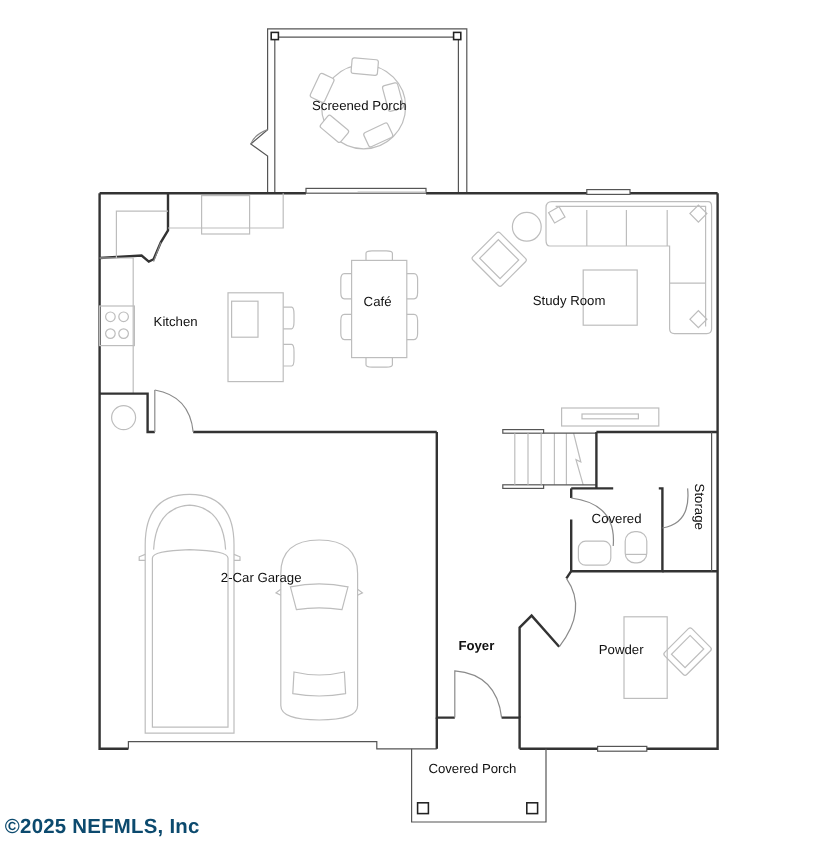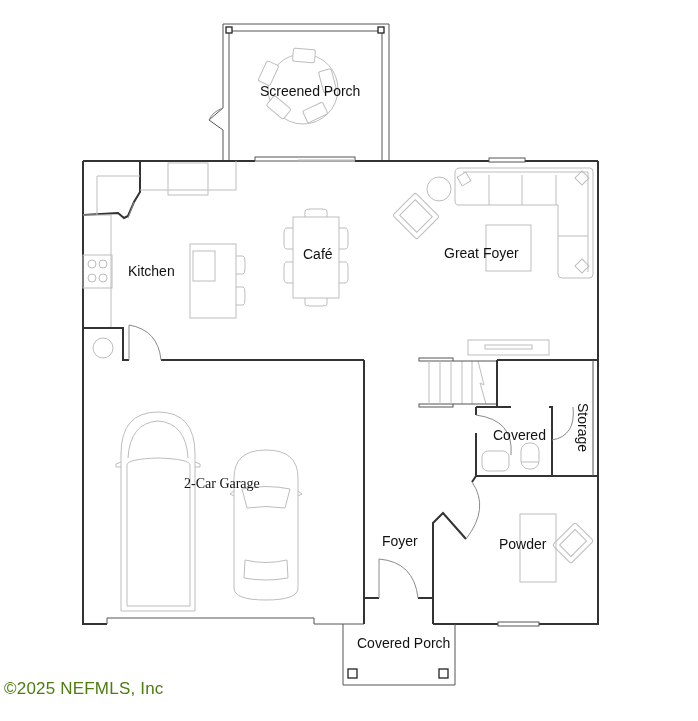--- a/index.html
+++ b/index.html
@@ -5,23 +5,23 @@
     html, body { margin: 0; padding: 0; background: #ffffff; }
     body { width: 698px; height: 721px; position: relative; overflow: hidden; font-family: "Liberation Sans", sans-serif; }
     #plan { position: absolute; left: 0; top: 0; width: 698px; height: 721px; }
     .wall { stroke: #333333; stroke-width: 2; fill: none; stroke-linejoin: miter; }
     .thin { stroke: #555555; stroke-width: 1; fill: none; }
     .furn { stroke: #bdbdbd; stroke-width: 1; fill: none; }
     .furn-f { stroke: #bdbdbd; stroke-width: 1; fill: #ffffff; }
     .door { stroke: #8a8a8a; stroke-width: 1; fill: none; }
     .win { stroke: #555555; stroke-width: 1; fill: #ffffff; }
     .post { stroke: #222222; stroke-width: 1.3; fill: #ffffff; }
-    .label { position: absolute; font-size: 14px; color: #111111; white-space: nowrap; line-height: 1; }
+    .label { position: absolute; font-size: 11px; color: #111111; white-space: nowrap; line-height: 1; }
     .label.vert { writing-mode: vertical-rl; }
-    .copyright { position: absolute; left: 4px; top: 679px; font-size: 17px; color: #4d7c0f; letter-spacing: 0.2px; }
+    .copyright { position: absolute; left: 4px; top: 679px; font-size: 17px; color: #0c4a6e; letter-spacing: 0.2px; font-weight: bold; }
   </style>
 </head>
 <body>
 
 <svg id="plan" viewBox="0 0 698 721" xmlns="http://www.w3.org/2000/svg">
 
   <g>
     <path class="thin" d="M223 160 L223 130 L209 120 L223 108 L223 24 L389 24 L389 160"></path>
     <path class="thin" d="M229 31 L382 31"></path>
     <path class="thin" d="M229 31 L229 160"></path>
@@ -184,21 +184,21 @@
   <g>
     <path class="thin" d="M343 624 L343 685 L455 685 L455 624"></path>
     <rect class="post" x="348" y="669" width="9" height="9"></rect>
     <rect class="post" x="439" y="669" width="9" height="9"></rect>
   </g>
 </svg>
 
 <span class="label" style="left:260px; top:84px;">Screened Porch</span>
 <span class="label" style="left:128px; top:264px;text-align:center;">Kitchen</span>
 <span class="label" style="left:303px; top:247px;text-align:center;">Café</span>
-<span class="label" style="left:444px; top:246px;">Great Foyer</span>
+<span class="label" style="left:444px; top:246px;">Study Room</span>
 <span class="label vert" style="left:576px; top:403px;">Storage</span>
 <span class="label" style="left:493px; top:428px;">Covered</span>
-<span class="label" style="left:184px; top:477px;font-family:Liberation Serif, serif;">2-Car Garage</span>
-<span class="label" style="left:382px; top:534px;">Foyer</span>
+<span class="label" style="left:184px; top:477px;">2-Car Garage</span>
+<span class="label" style="left:382px; top:534px;font-weight:bold;">Foyer</span>
 <span class="label" style="left:499px; top:537px;">Powder</span>
 <span class="label" style="left:357px; top:636px;">Covered Porch</span>
 
 <span class="copyright">©2025 NEFMLS, Inc</span>
 
 </body></html>

